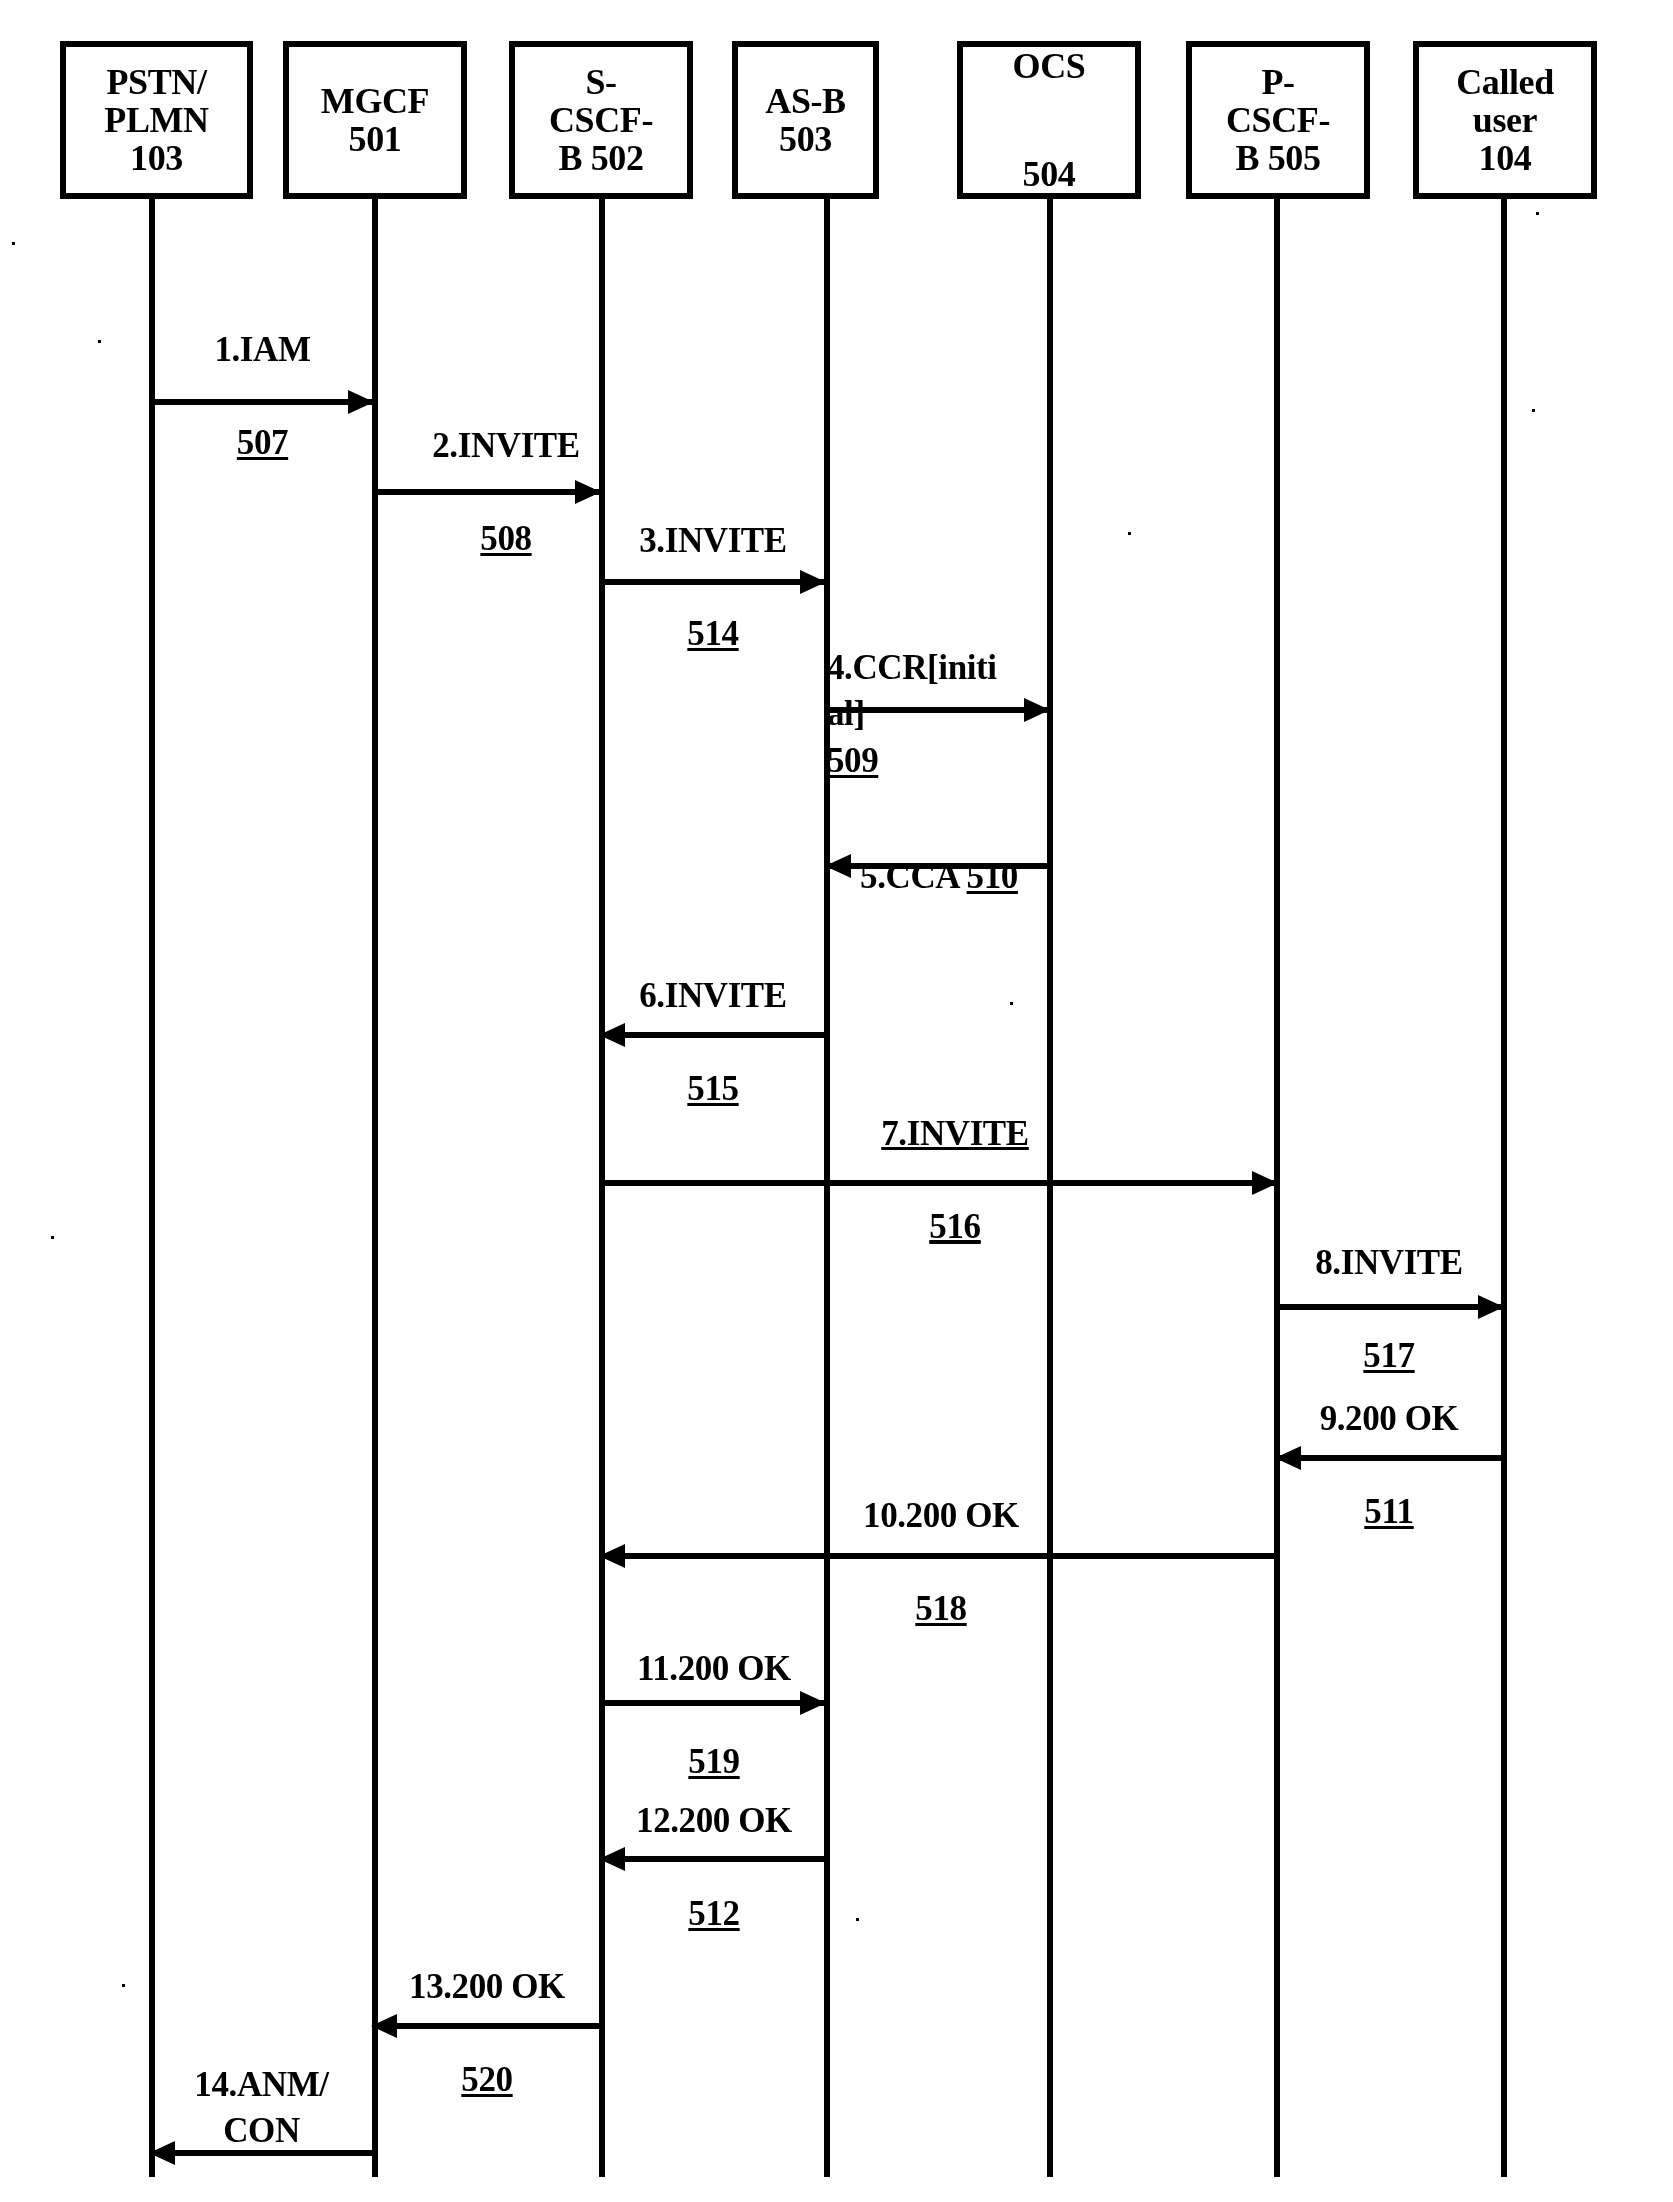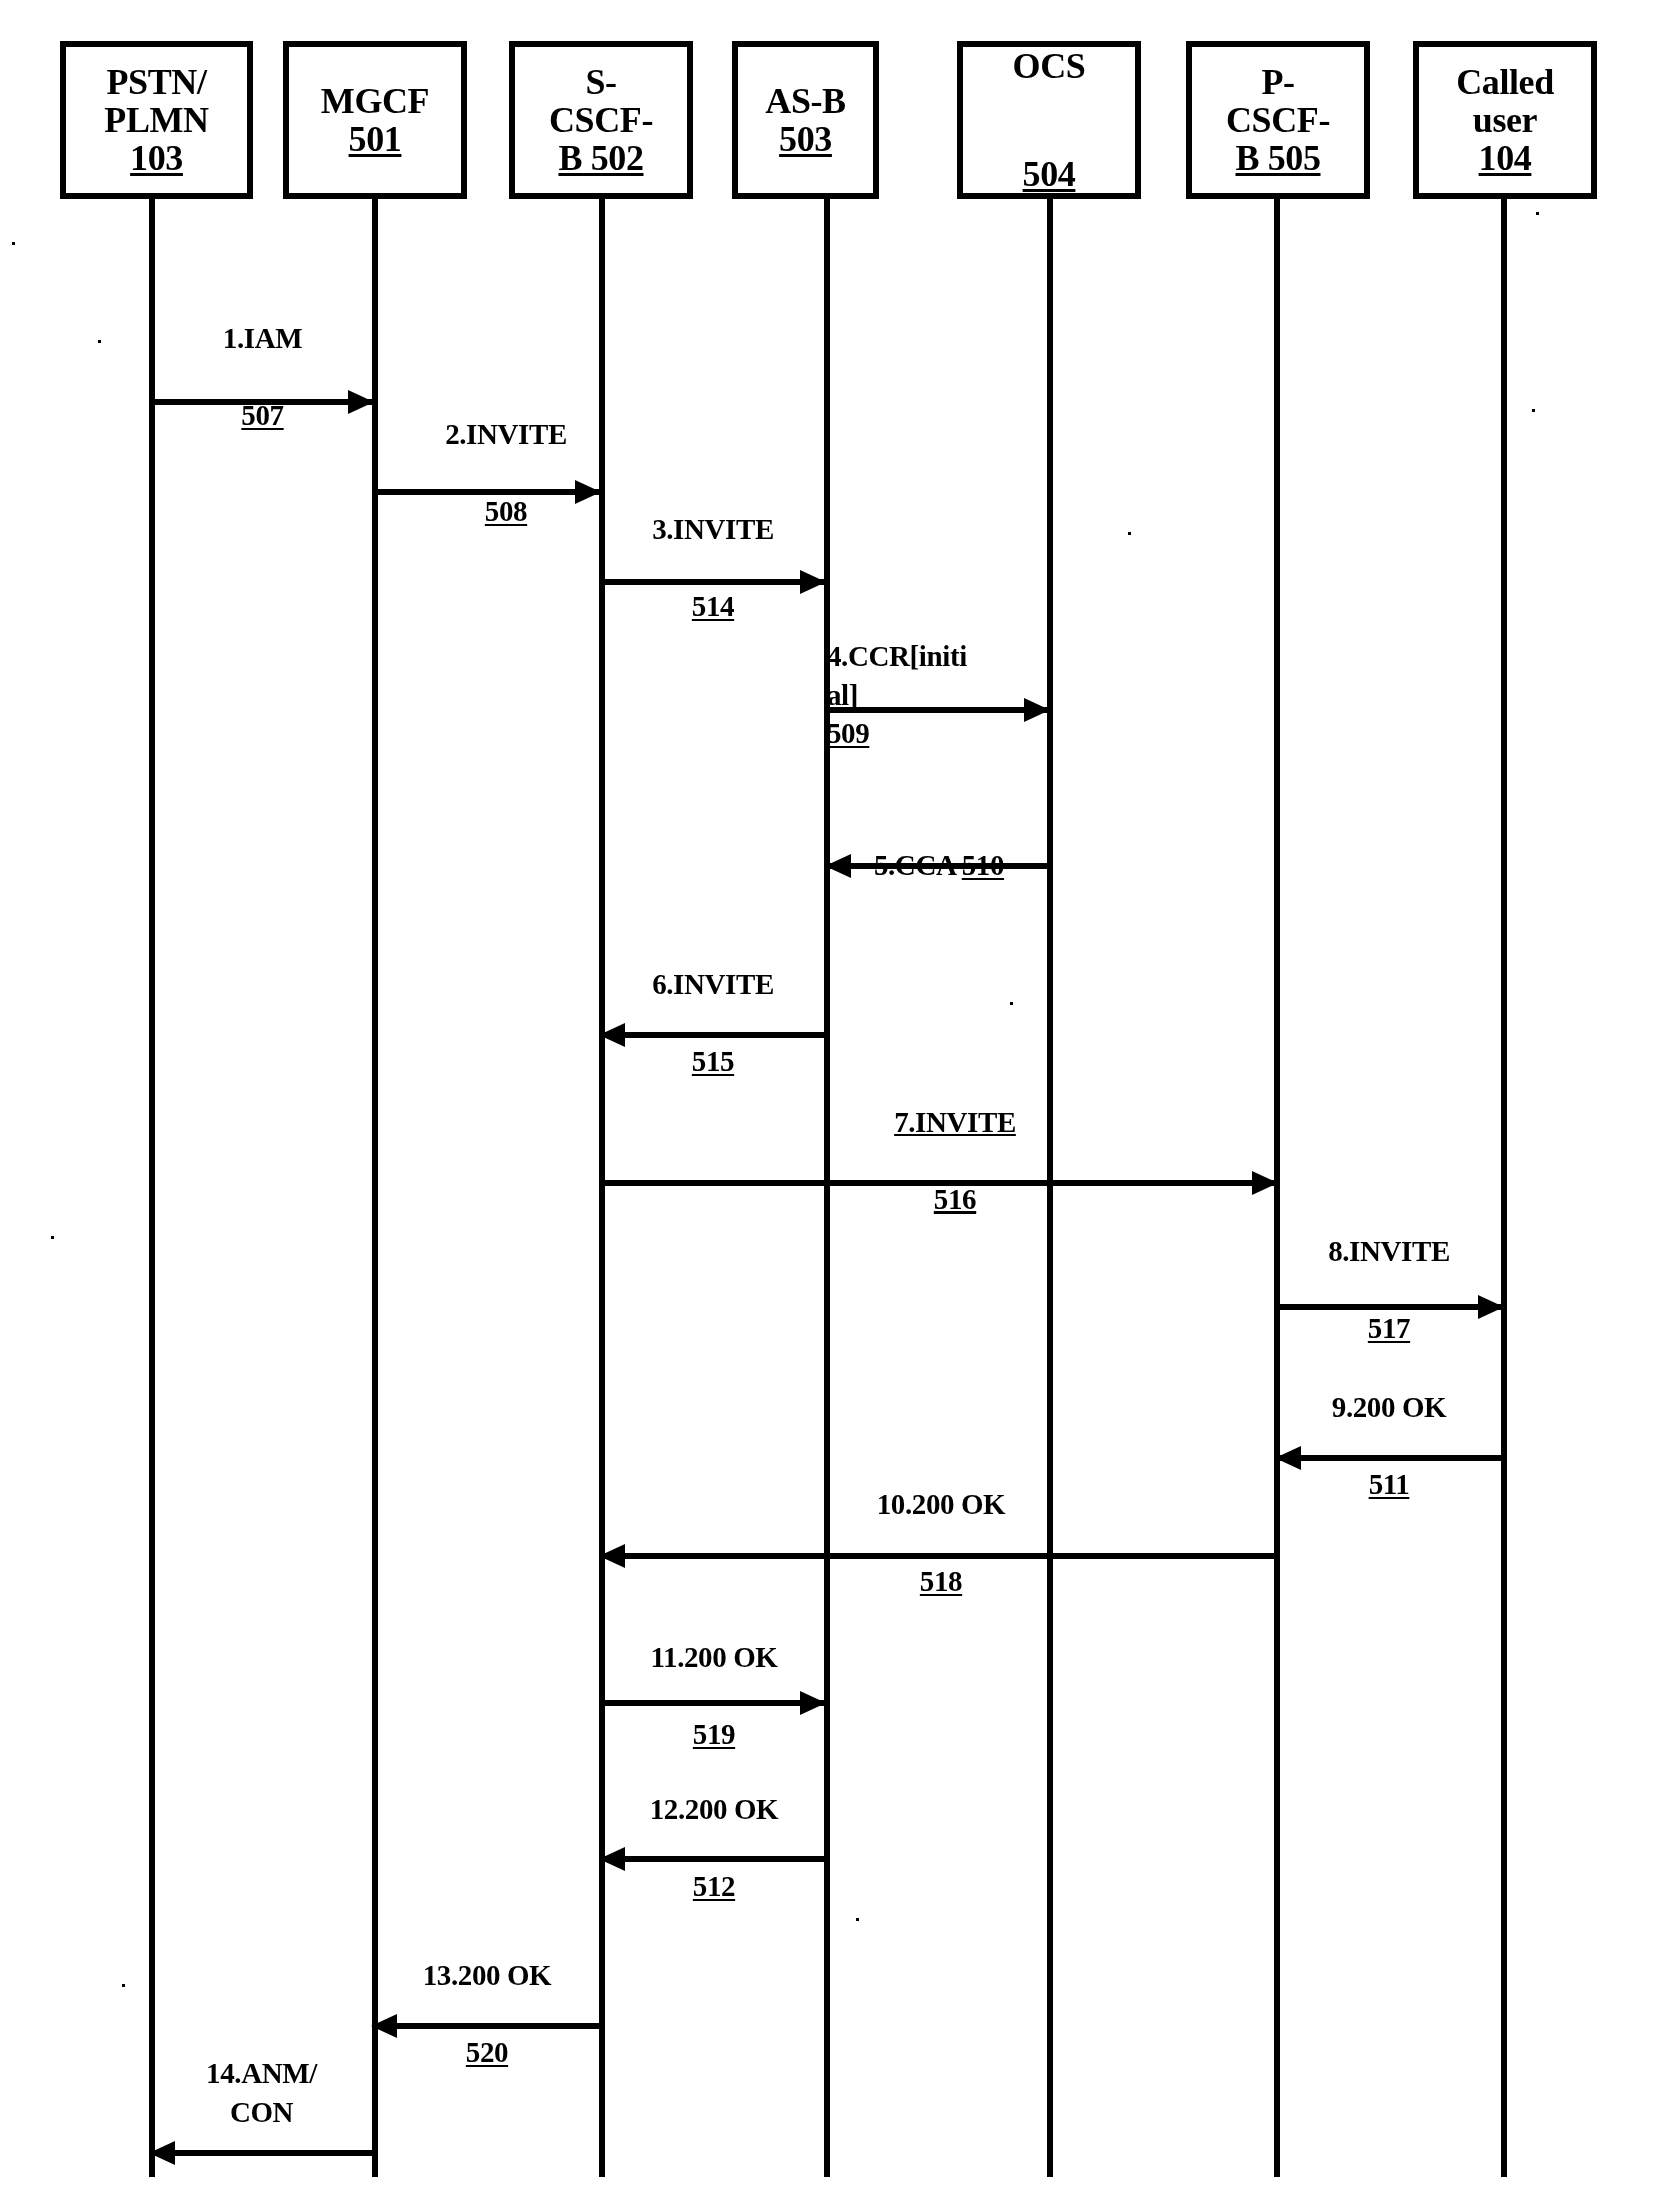--- a/index.html
+++ b/index.html
@@ -25,21 +25,21 @@
     flex-direction:column;
     align-items:center;
     justify-content:center;
     text-align:center;
     font-weight:bold;
     font-size:36px;
     line-height:1.06;
     letter-spacing:-0.4px;
   }
   .pbox .pname{display:block;white-space:pre-line;}
-  .pbox .pnum{display:inline-block;text-decoration:underline;text-underline-offset:2.6px;}
+  .pbox .pnum{display:inline-block;text-underline-offset:2.6px;}
   
   .lifeline{
     position:absolute;
     width:6px;
     background:#000;
   }
   
   .arrow{
     position:absolute;
     height:6px;
@@ -57,21 +57,21 @@
     border-left:26px solid #000;
   }
   .arrow.left .head{
     left:-1.7px;
     border-right:26px solid #000;
   }
   
   .mlabel{
     position:absolute;
     font-weight:bold;
-    font-size:29px;
+    font-size:35px;
     line-height:1.32;
     text-align:center;
     white-space:pre-line;
     letter-spacing:-0.4px;
   }
   .mlabel .num{text-decoration:underline;text-underline-offset:2.6px;}
   
   .speck{position:absolute;background:#000;width:3.4px;height:3.4px;}
 </style>
 </head>

